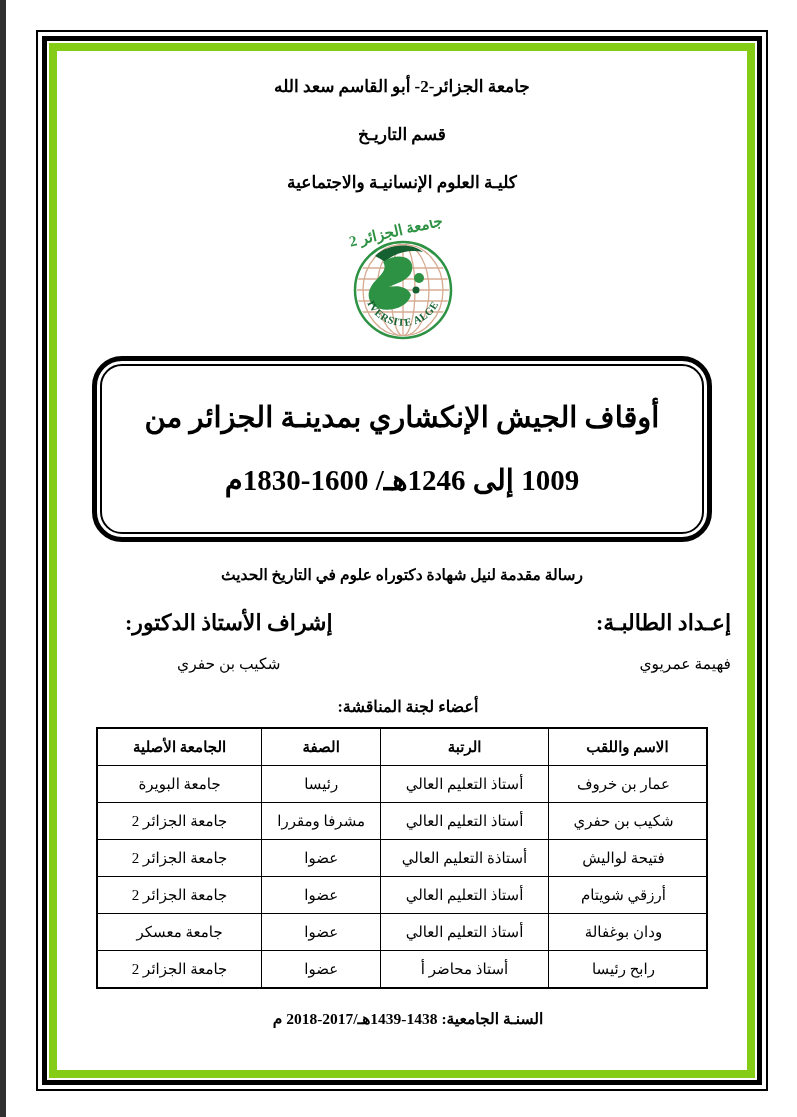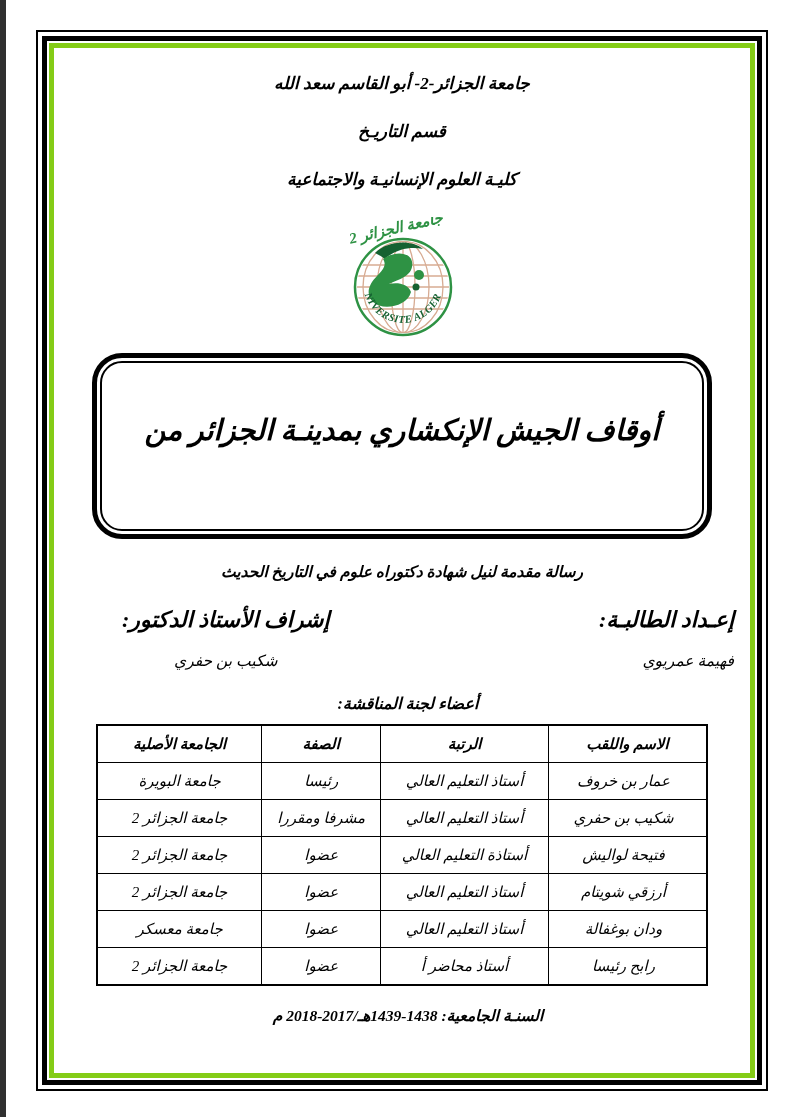--- a/index.html
+++ b/index.html
@@ -1,25 +1,25 @@
 <!DOCTYPE html>
 <html><head>
 <meta charset="utf-8">
 <style>
   html,body{margin:0;padding:0;background:#ffffff;}
   body{width:797px;height:1117px;position:relative;font-family:"Liberation Serif","DejaVu Serif",serif;color:#000;}
   .spine{position:absolute;left:0;top:0;width:6px;height:1117px;background:#303030;}
   .frame-outer{position:absolute;left:36px;top:30px;width:732px;height:1061px;border:2px solid #000;box-sizing:border-box;padding:4px;}
   .frame-mid{border:5px solid #000;height:100%;box-sizing:border-box;padding:2px;}
-  .frame-inner{border:5px solid #84cc16;height:100%;box-sizing:border-box;overflow:hidden;font-style:italic;}
+  .frame-inner{border:8px solid #84cc16;height:100%;box-sizing:border-box;overflow:hidden;}
   .header{text-align:center;padding-top:25px;font-weight:bold;font-size:17px;}
   .header-line{margin-bottom:27px;}
   .logo-wrap{width:150px;height:120px;margin:0 auto;}
   .title-box{width:620px;height:186px;margin:16px auto 0;border:5px solid #000;border-radius:30px;box-sizing:border-box;padding:3px;}
-  .title-box-inner{border:2px solid #000;border-radius:22px;height:100%;box-sizing:border-box;text-align:center;font-weight:bold;font-size:29px;padding-top:36px;}
+  .title-box-inner{border:2px solid #000;border-radius:22px;height:100%;box-sizing:border-box;text-align:center;font-weight:bold;font-size:29px;padding-top:20px;}
   .title-line{line-height:63px;}
   .subtitle{text-align:center;font-weight:bold;font-size:15.5px;margin-top:24px;}
   .names{display:flex;justify-content:space-between;margin-top:26px;padding:0 16px 0 68px;}
   .names .label{font-weight:bold;font-size:22px;}
   .names .name{font-size:15.5px;margin-top:19px;}
   .author{text-align:right;}
   .supervisor{text-align:center;min-width:185px;}
   .committee-heading{text-align:center;font-weight:bold;font-size:16px;margin-top:24px;margin-left:12px;}
   table.committee{width:612px;margin:11px auto 0;border-collapse:collapse;border:2px solid #000;font-size:15px;}
   table.committee th,table.committee td{border:1.5px solid #000;height:36px;text-align:center;padding:0 4px;}
@@ -71,20 +71,21 @@
         <text x="70" y="16" text-anchor="middle" transform="rotate(-13 70 16)" font-size="15" font-weight="bold" fill="#2e9244">جامعة الجزائر 2</text>
         <text font-size="10.5" font-weight="bold" fill="#156131" letter-spacing="0.5">
           <textPath href="#arcBottom" startOffset="50%" text-anchor="middle">UNIVERSITE ALGER 2</textPath>
         </text>
       </svg>
     </div>
 
     <div class="title-box">
       <div class="title-box-inner">
         <div class="title-line">أوقاف الجيش الإنكشاري بمدينـة الجزائر من</div>
+        <div class="title-line">1009 إلى 1246هـ/ 1600-1830م</div>
       </div>
     </div>
 
     <div class="subtitle">رسالة مقدمة لنيل شهادة دكتوراه علوم في التاريخ الحديث</div>
 
     <div class="names">
       <div class="author">
         <div class="label">إعـداد الطالبـة:</div>
         <div class="name">فهيمة عمريوي</div>
       </div>

